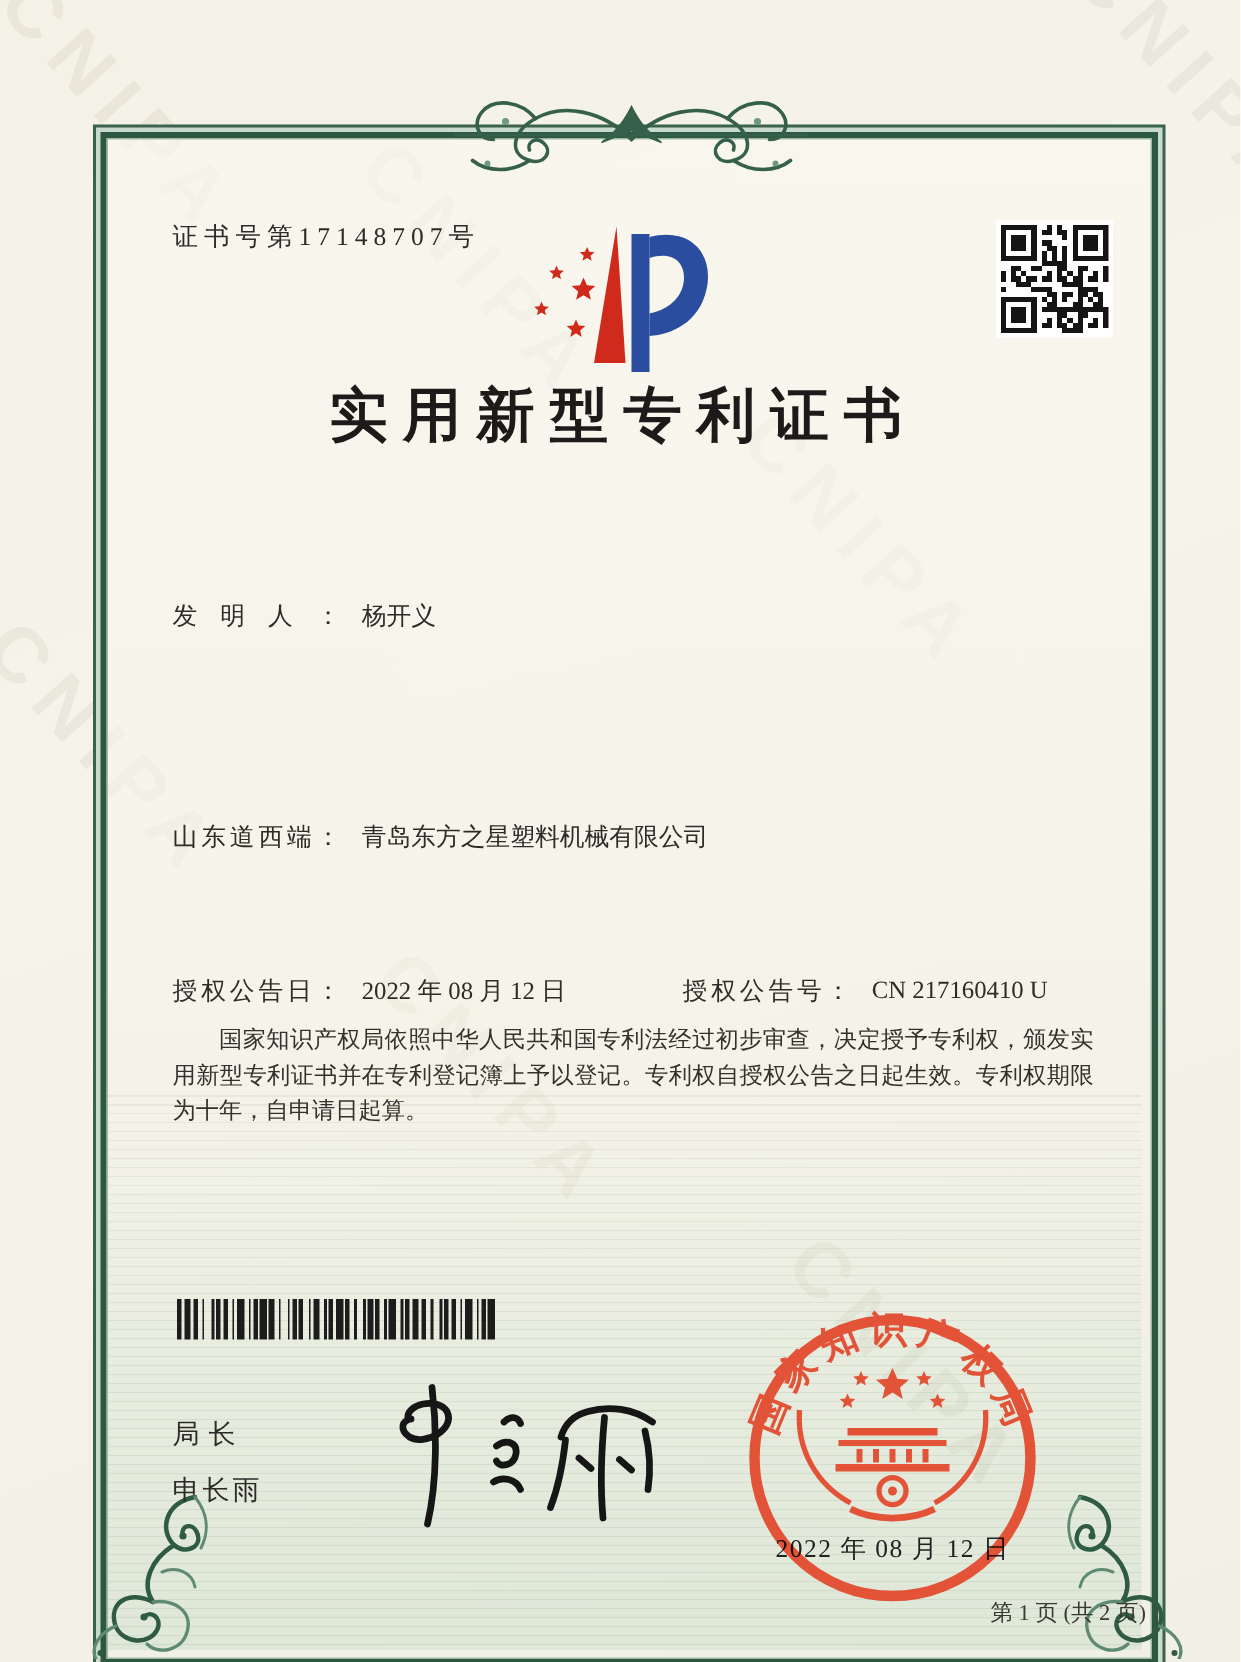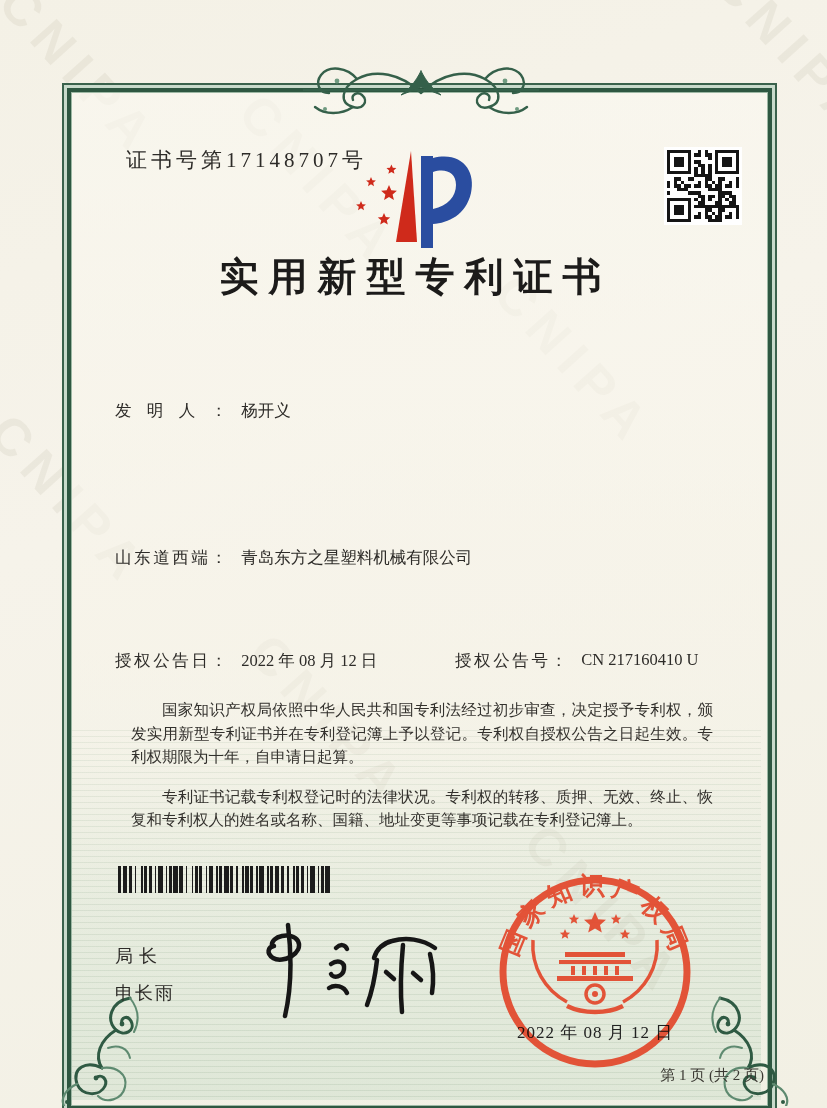--- a/index.html
+++ b/index.html
@@ -16,32 +16,32 @@
   .waves{position:absolute;left:72px;right:66px;top:730px;bottom:8px;z-index:0;
       background:
         repeating-linear-gradient(180deg, rgba(130,160,130,.22) 0 1px, rgba(0,0,0,0) 1px 6px),
         linear-gradient(180deg, rgba(223,233,219,0) 0%, rgba(219,230,214,.55) 45%, rgba(213,226,208,.75) 100%);}
   
   .frame{position:absolute;left:67px;top:88px;width:697px;height:1014px;z-index:2;
       border:4px solid #2e5741;
       box-shadow:0 0 0 3px #c8dacb, 0 0 0 5px #3a624c, inset 0 0 0 1px #9db8a4;
       background:linear-gradient(180deg,rgba(250,248,240,.65) 0%,rgba(247,244,233,.5) 55%,rgba(236,240,227,.25) 80%,rgba(233,238,226,.15) 100%);}
   .content{position:absolute;inset:0;z-index:3;}
-  .certno{position:absolute;left:126px;top:146px;font-size:21px;letter-spacing:4px;font-family:Liberation Serif, serif;}
+  .certno{position:absolute;left:115px;top:146px;font-size:17px;letter-spacing:4px;font-family:Liberation Serif, serif;}
   .qr{position:absolute;left:664px;top:147px;width:72px;height:72px;background:#fff;padding:3px;}
   .title{position:absolute;left:67px;top:250px;width:697px;text-align:center;
       font-size:39px;font-weight:700;letter-spacing:10px;color:#1c1b1a;}
   .row{position:absolute;left:115px;font-size:16.5px;color:#2e2c29;}
   .flabel{display:inline-block;width:112px;text-align:justify;text-align-last:justify;vertical-align:top;}
   .fvalue{display:inline-block;margin-left:10px;vertical-align:top;}
   .addr .fvalue{width:478px;line-height:24px;}
   .pair2{position:absolute;left:340px;top:0;}
   .paras{position:absolute;left:115px;top:682px;width:614px;font-size:15.5px;
       line-height:23.5px;color:#33312d;text-align:justify;}
-  .paras p{margin:16px;text-indent:2em;}
+  .paras p{margin:0;text-indent:2em;}
   .barcode{position:absolute;left:118px;top:866px;width:212px;height:27px;display:flex;align-items:stretch;}
   .barcode div{height:100%;}
   .officer-title{position:absolute;left:115px;top:944px;font-size:18px;letter-spacing:6px;}
   .officer-name{position:absolute;left:115px;top:981px;font-size:18px;letter-spacing:2px;}
   .signature{position:absolute;left:240px;top:920px;z-index:4;}
   .seal-date{position:absolute;left:517px;top:1021px;font-size:17px;letter-spacing:1px;color:#222;z-index:4;}
   .seal{position:absolute;left:495px;top:872px;z-index:5;opacity:.93;mix-blend-mode:multiply;}
   .footer{position:absolute;left:67px;top:1066px;width:697px;text-align:right;font-size:15px;color:#3a3832;z-index:3;}
   .logo{position:absolute;left:350px;top:143px;}
   .orn-top{position:absolute;left:303px;top:57px;z-index:3;}
@@ -379,21 +379,20 @@
         <span class="fvalue">2022 年 08 月 12 日</span>
       </span>
       <span class="pair2">
         <span class="flabel">授权公告号：</span>
         <span class="fvalue">CN 217160410 U</span>
       </span>
     </div>
 
     <div class="paras">
       <p>国家知识产权局依照中华人民共和国专利法经过初步审查，决定授予专利权，颁发实用新型专利证书并在专利登记簿上予以登记。专利权自授权公告之日起生效。专利权期限为十年，自申请日起算。</p>
-      <p>专利证书记载专利权登记时的法律状况。专利权的转移、质押、无效、终止、恢复和专利权人的姓名或名称、国籍、地址变更等事项记载在专利登记簿上。</p>
     </div>
 
     <div class="barcode" id="barcode">
         <div style="width:3.1px;background:#1c1c1c"></div>
         <div style="width:1.55px;background:transparent"></div>
         <div style="width:4.65px;background:#1c1c1c"></div>
         <div style="width:1.55px;background:transparent"></div>
         <div style="width:3.1px;background:#1c1c1c"></div>
         <div style="width:3.1px;background:transparent"></div>
         <div style="width:1.55px;background:#1c1c1c"></div>

